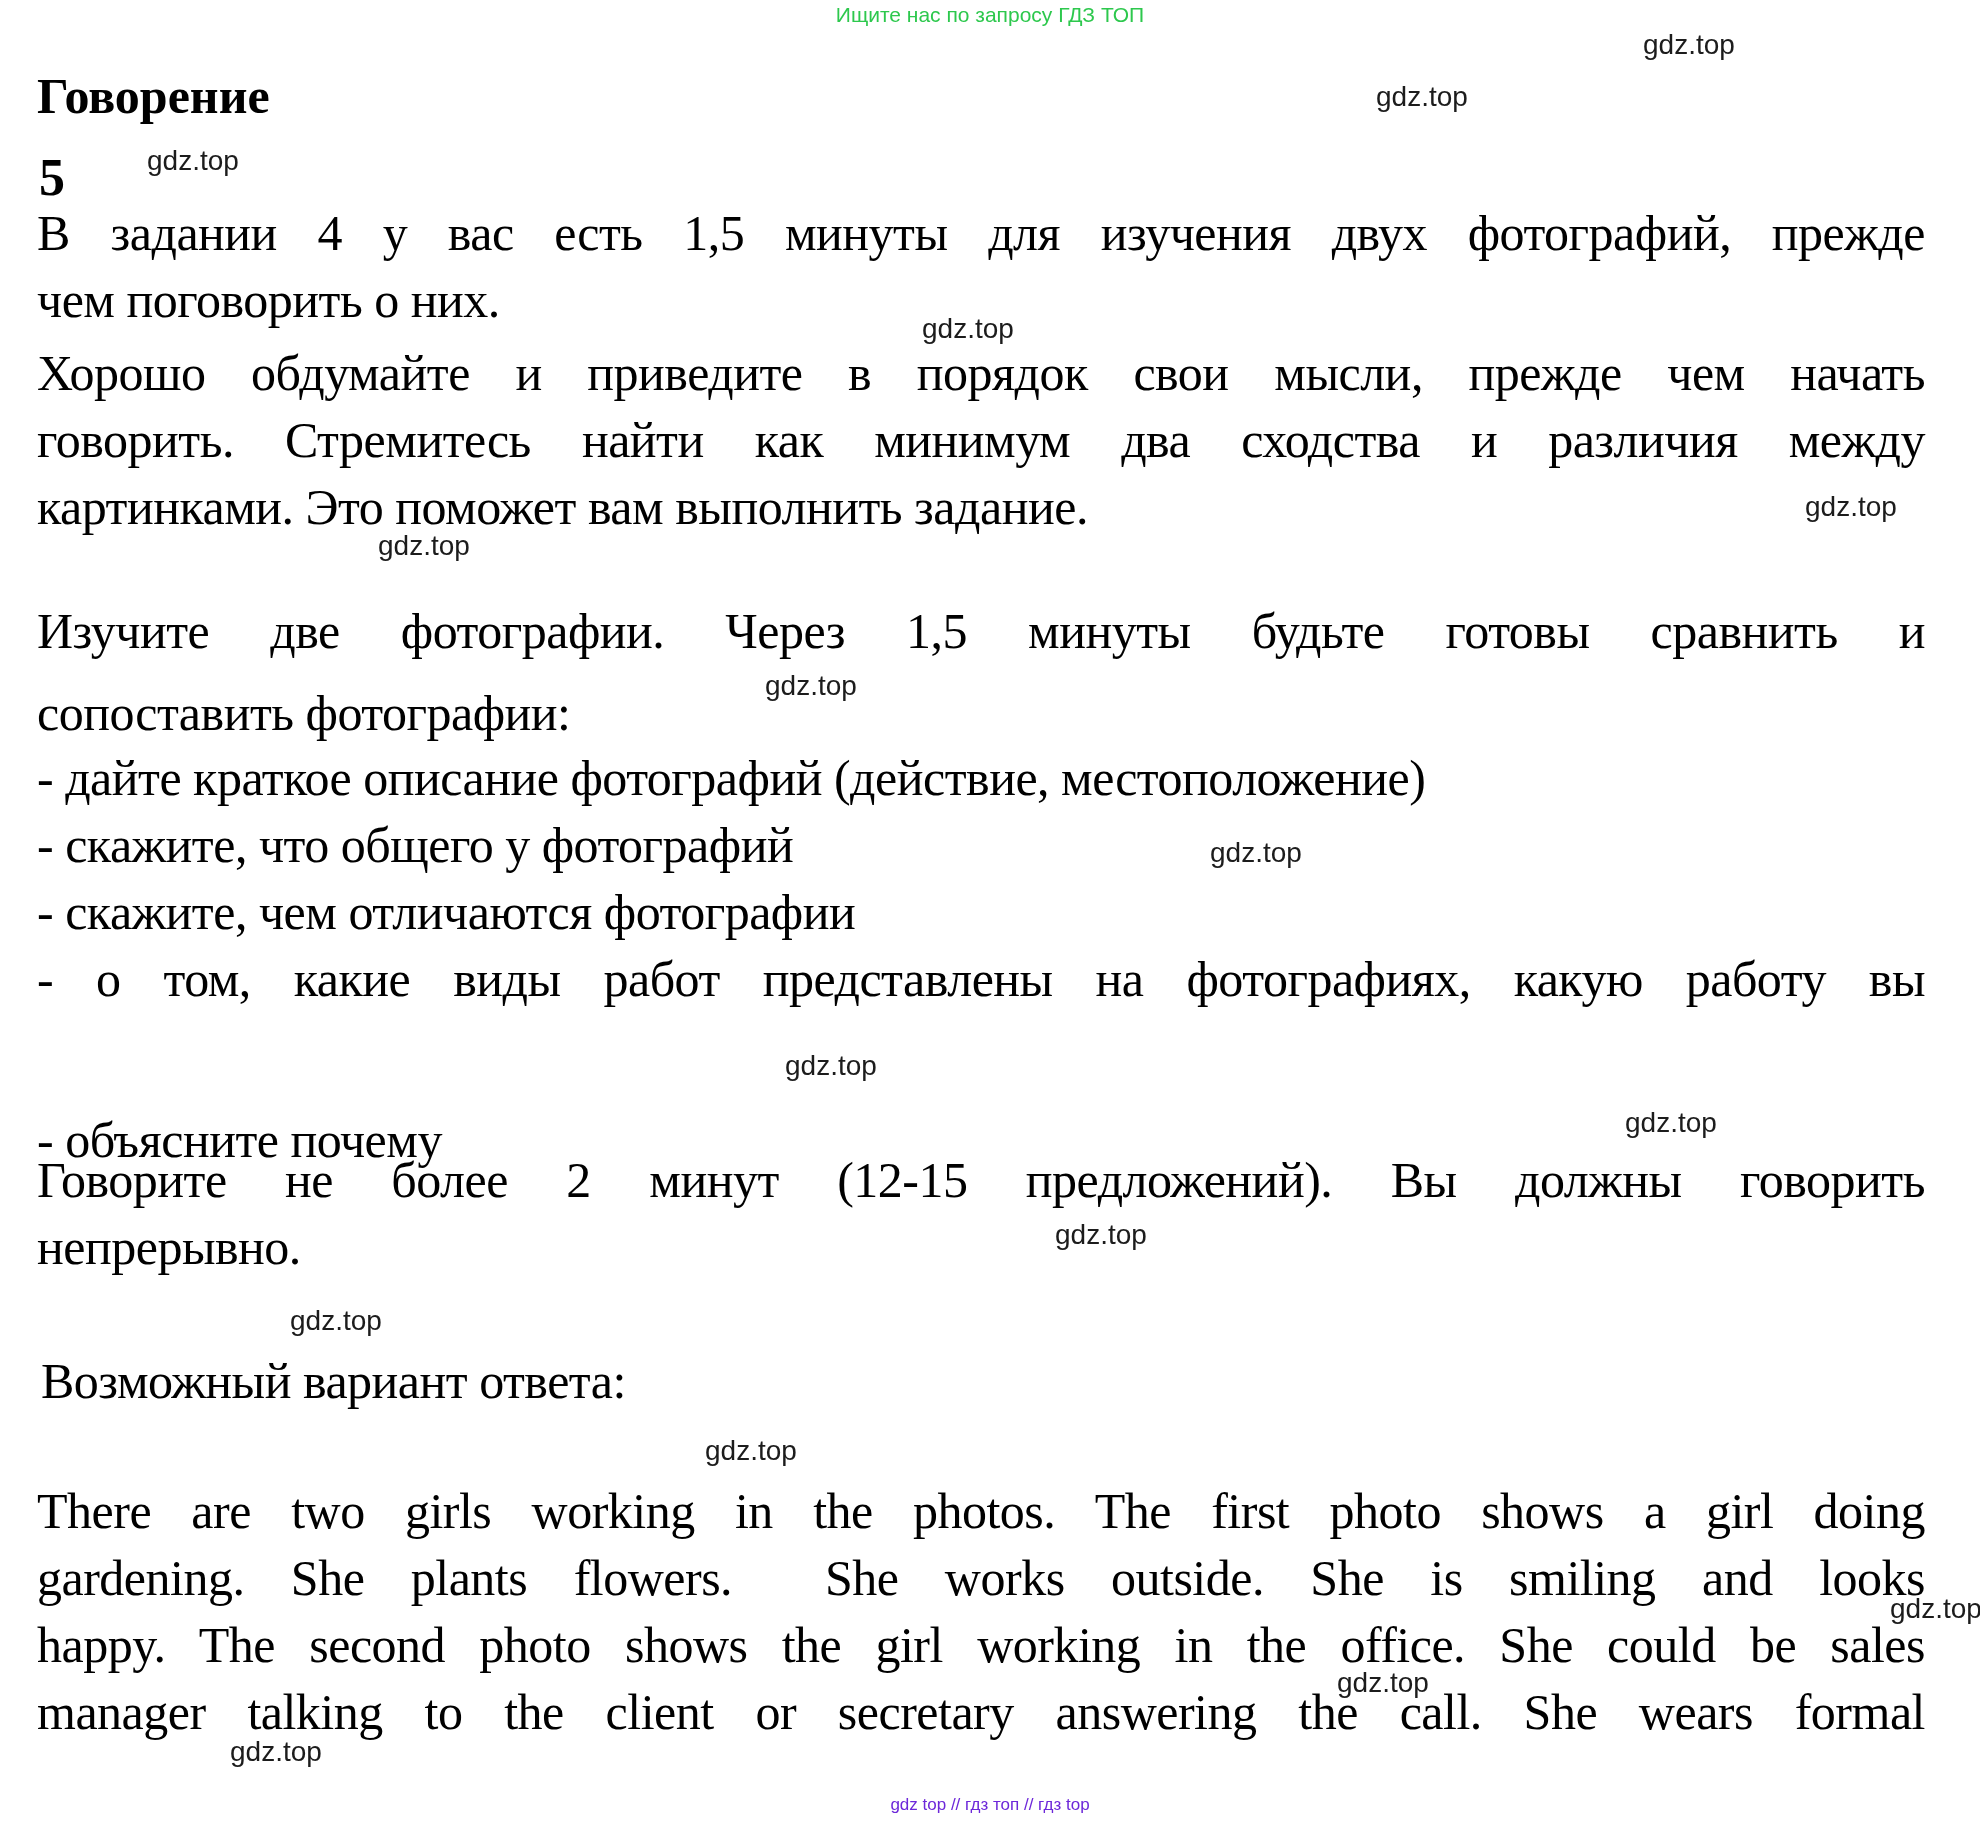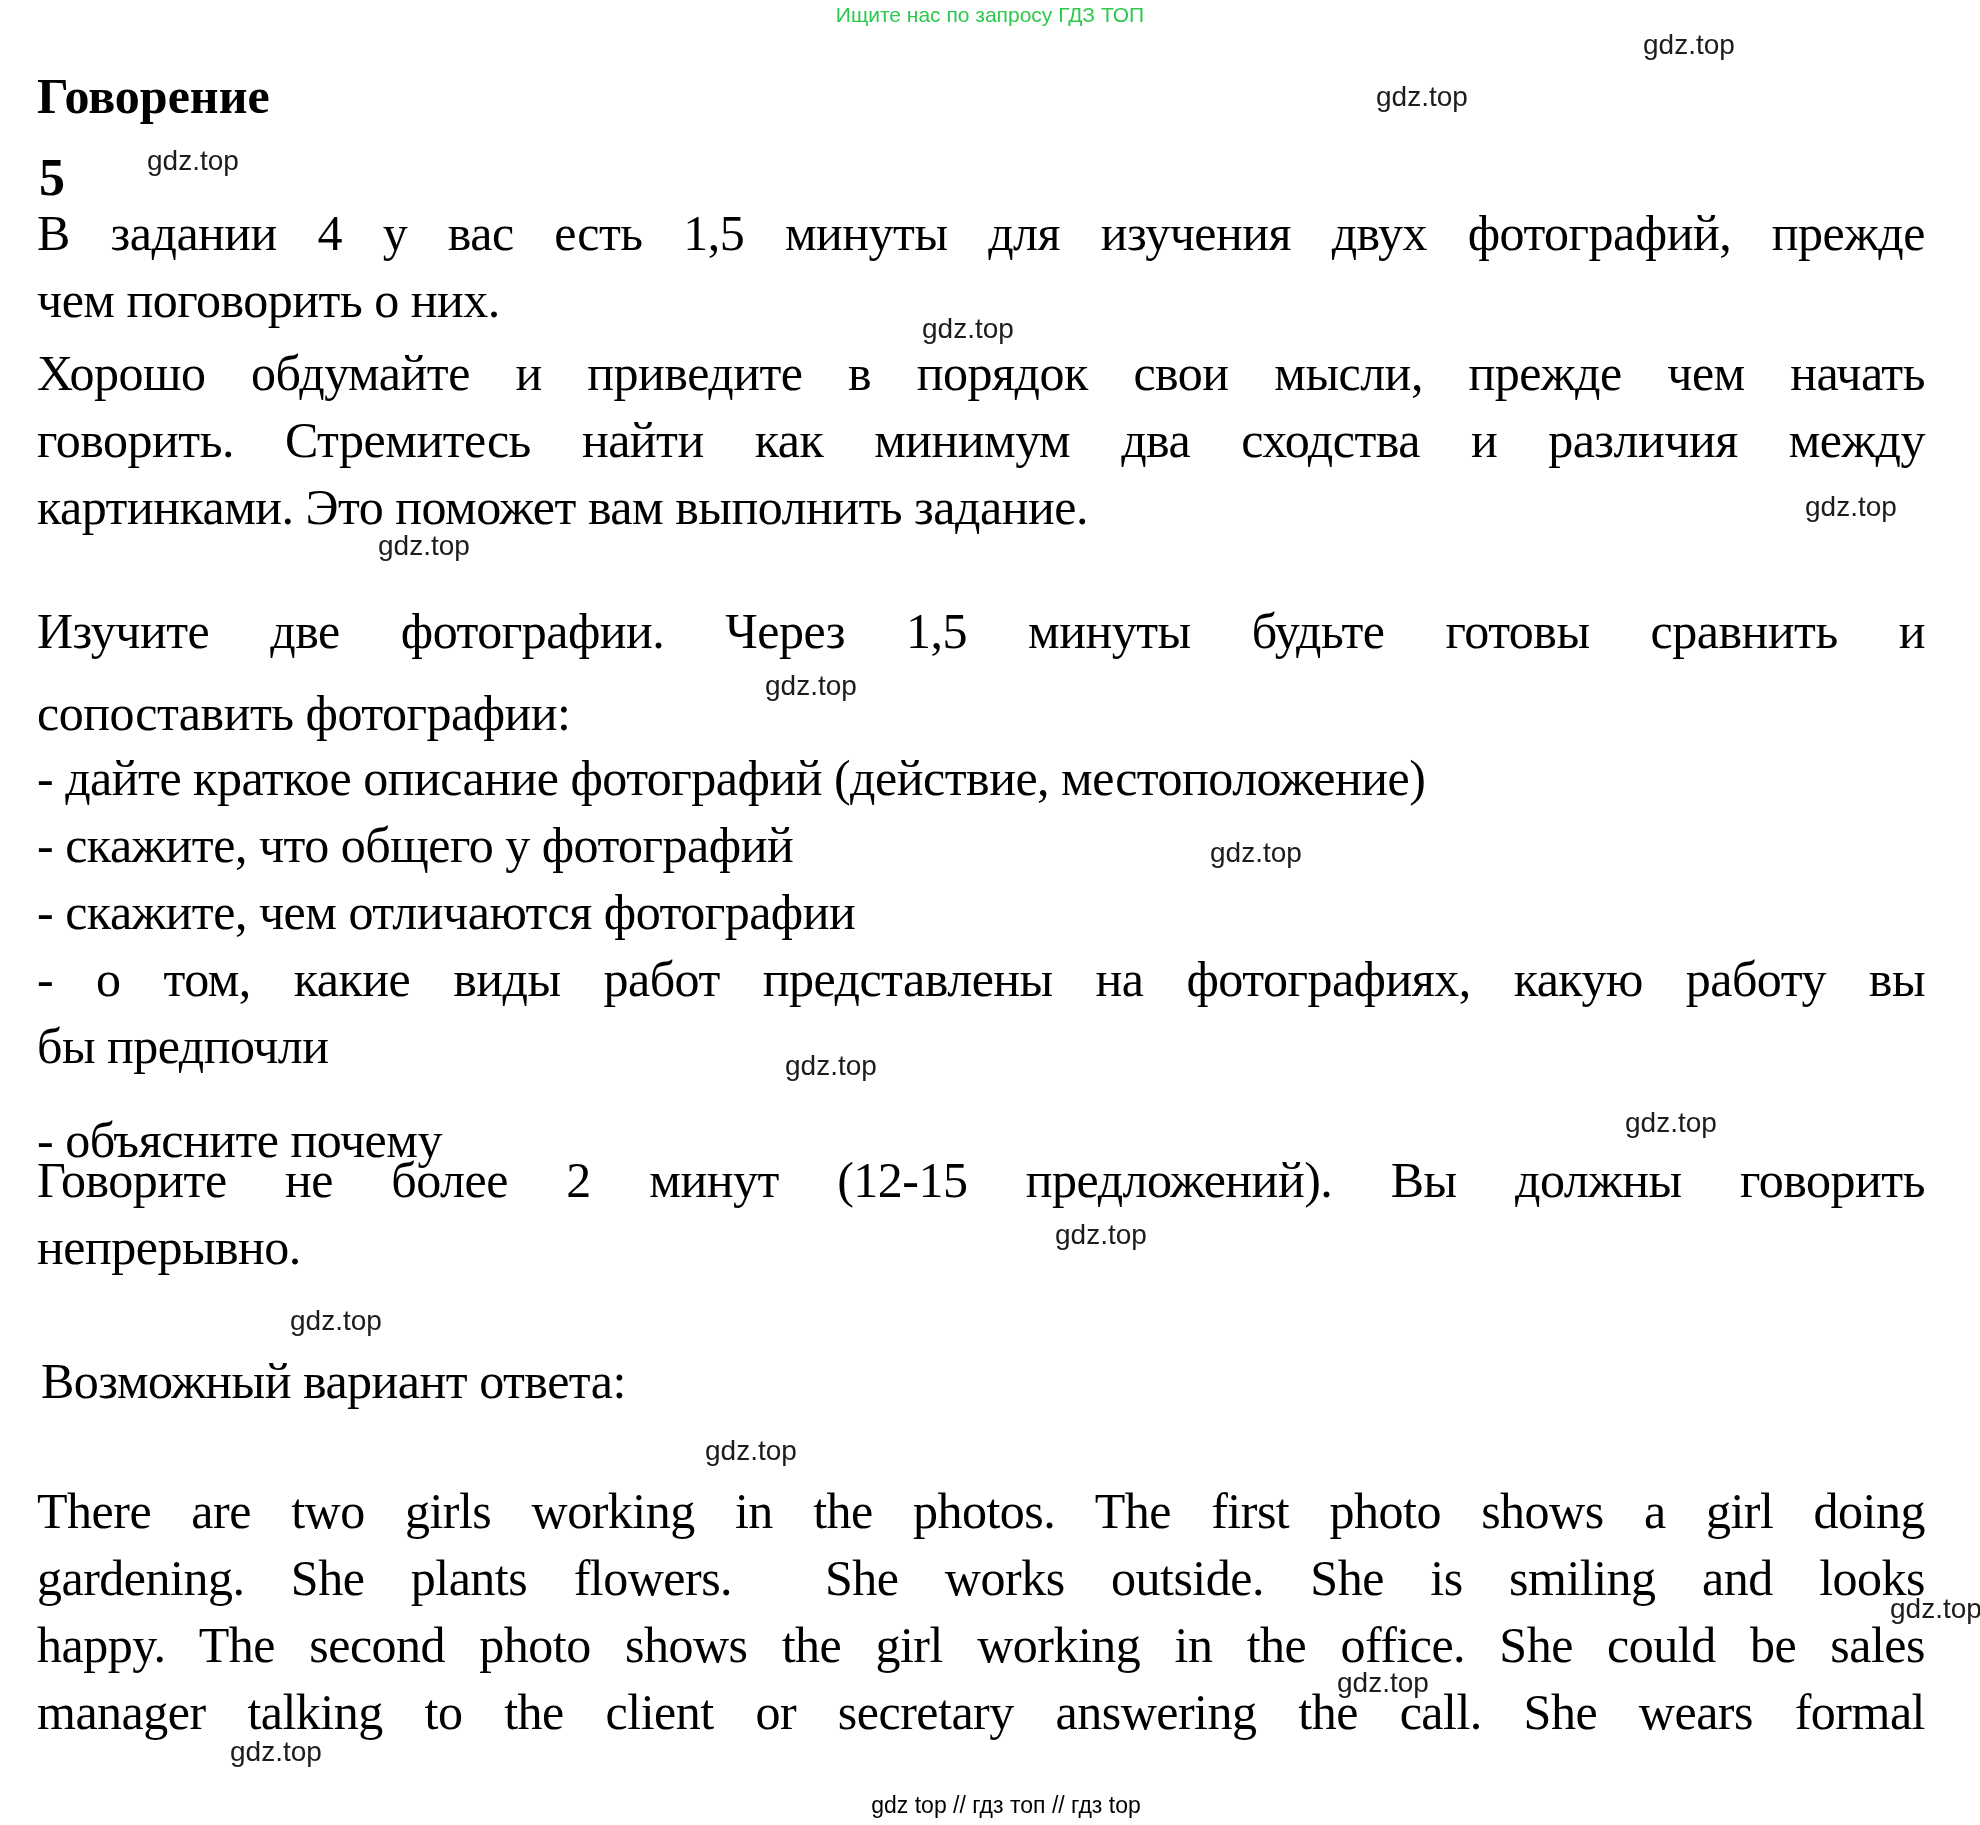--- a/index.html
+++ b/index.html
@@ -35,21 +35,21 @@
     white-space:normal;overflow:visible;
   }
   .line.j{text-align:justify;text-align-last:justify;}
   .answer-heading{
     position:absolute;left:41px;top:1348px;
     font-size:50px;line-height:67px;letter-spacing:-0.5px;white-space:nowrap;
   }
   .footer{
     position:absolute;top:1795px;left:50%;transform:translateX(-50%);
     font-family:"Liberation Sans","DejaVu Sans",sans-serif;
-    font-size:23px;line-height:20px;color:#000000;white-space:nowrap;margin-left:16px;
+    font-size:17px;line-height:20px;color:#6d28d9;white-space:nowrap;
   }
 </style>
 </head>
 <body>
 
 <div id="page">
 
   <div class="promo">Ищите нас по запросу ГДЗ ТОП</div>
 
   <div class="wm" style="left:147px;top:146px;">gdz.top</div>
@@ -79,21 +79,20 @@
   <div class="line j" style="top:407px;">говорить. Стремитесь найти как минимум два сходства и различия между</div>
   <div class="line" style="top:474px;">картинками. Это поможет вам выполнить задание.</div>
 
   <div class="line j" style="top:598px;">Изучите две фотографии. Через 1,5 минуты будьте готовы сравнить и</div>
   <div class="line" style="top:680px;">сопоставить фотографии:</div>
 
   <div class="line" style="top:745px;">- дайте краткое описание фотографий (действие, местоположение)</div>
   <div class="line" style="top:812px;">- скажите, что общего у фотографий</div>
   <div class="line" style="top:879px;">- скажите, чем отличаются фотографии</div>
   <div class="line j" style="top:946px;">- о том, какие виды работ представлены на фотографиях, какую работу вы</div>
-  <div class="line" style="top:1013px;">бы предпочли</div>
   <div class="line" style="top:1080px;margin-top:27px;">- объясните почему</div>
 
   <div class="line j" style="top:1147px;">Говорите не более 2 минут (12-15 предложений). Вы должны говорить</div>
   <div class="line" style="top:1214px;">непрерывно.</div>
 
   <div class="answer-heading">Возможный вариант ответа:</div>
 
   <div class="line j" style="top:1478px;">There are two girls working in the photos. The first photo shows a girl doing</div>
   <div class="line j" style="top:1545px;">gardening. She plants flowers.&nbsp; She works outside. She is smiling and looks</div>
   <div class="line j" style="top:1612px;">happy. The second photo shows the girl working in the office. She could be sales</div>

